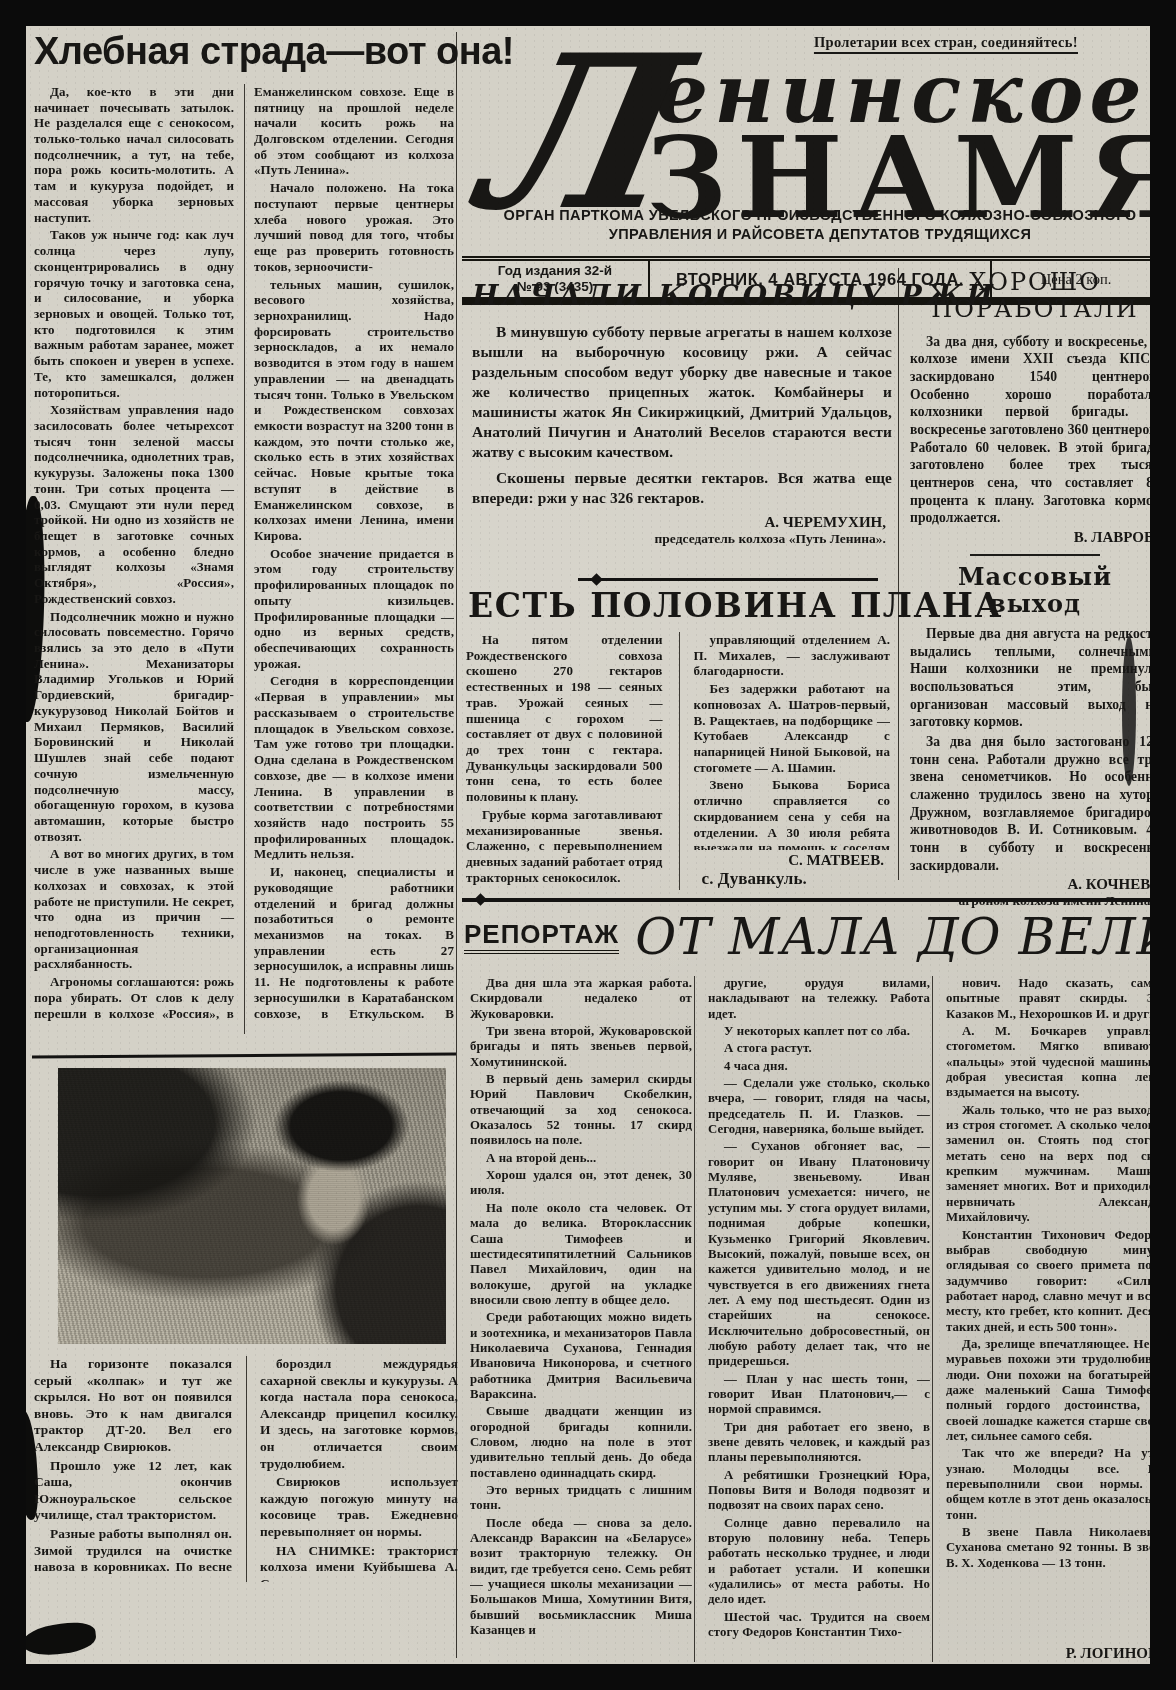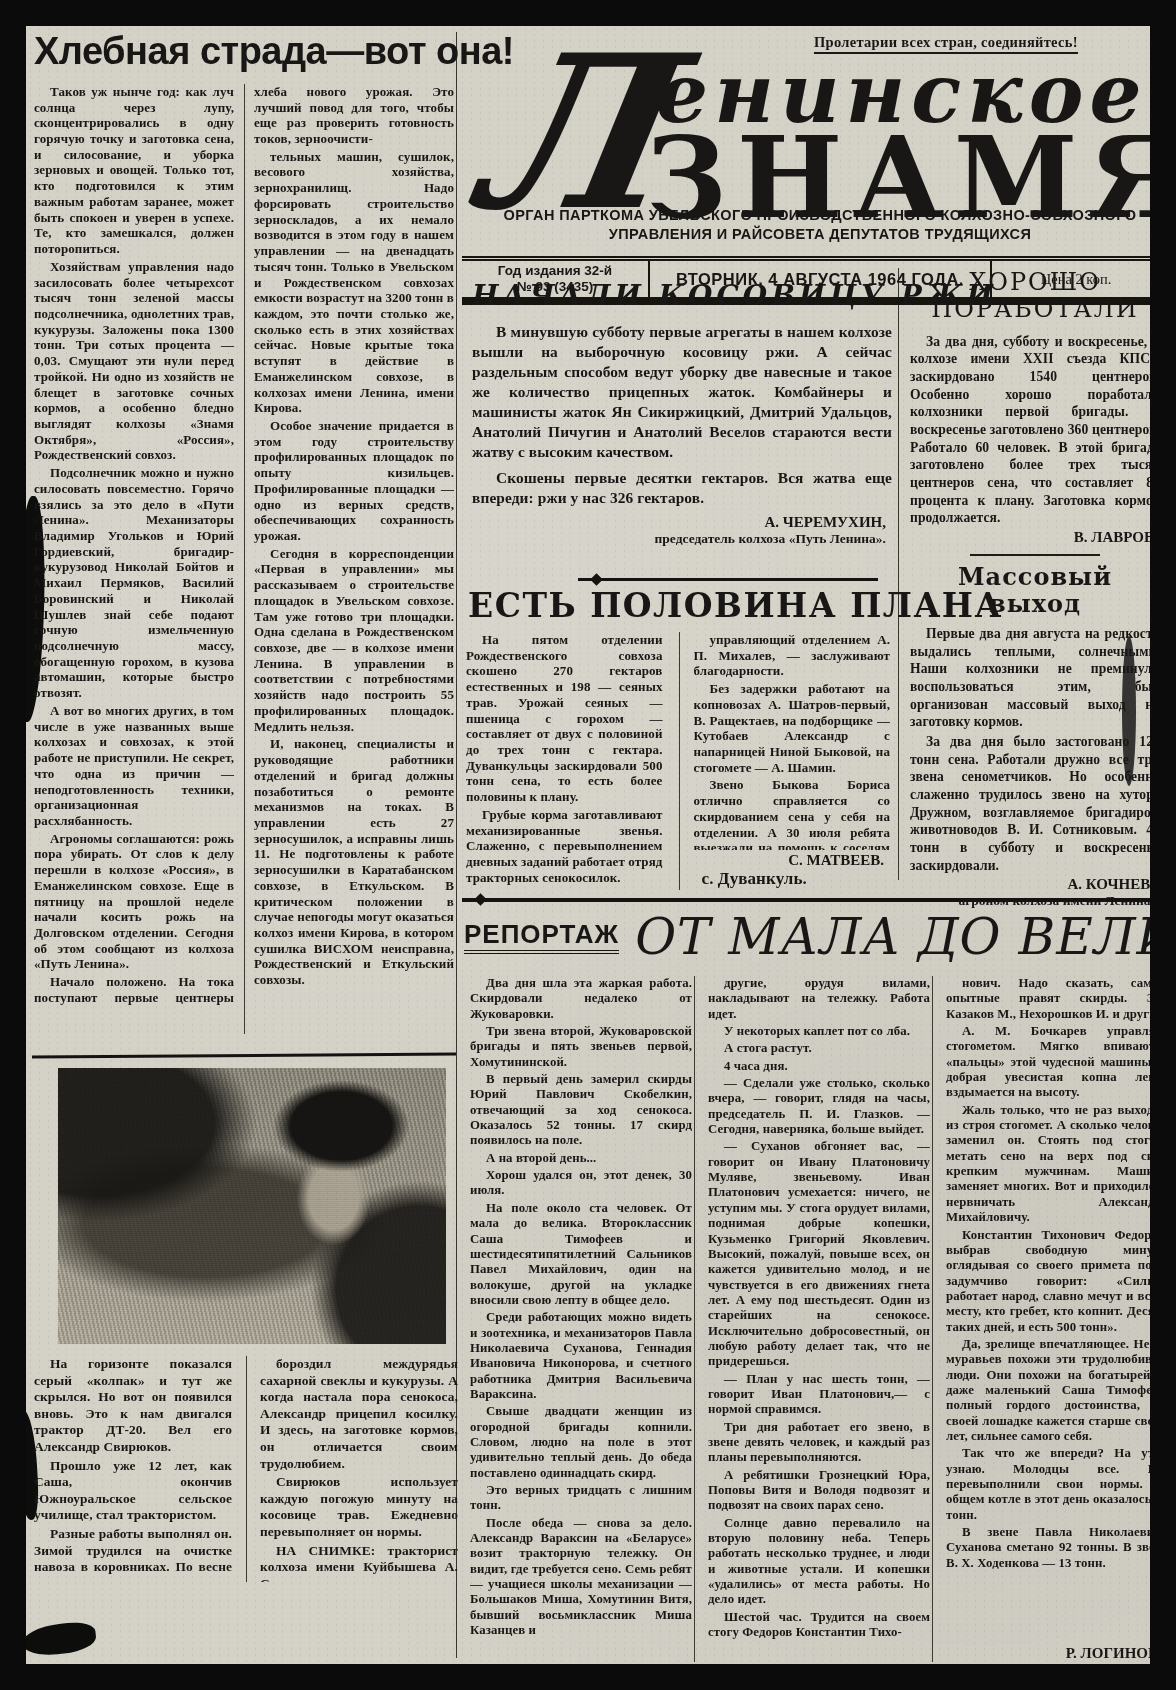--- a/index.html
+++ b/index.html
@@ -177,20 +177,21 @@
       <span>Год издания 32-й</span>
       <span>№ 93 (3435)</span>
     </div>
     <div class="d-cell d2">ВТОРНИК, 4 АВГУСТА 1964 ГОДА.</div>
     <div class="d-cell d3">Цена 2 коп.</div>
   </div>
 
   <div class="lead">
     <h1 class="lead-title">Хлебная страда—вот она!</h1>
     <div class="lead-cols">
+      <p class="body">Да, кое-кто в эти дни начинает почесывать затылок. Не разделался еще с сенокосом, только-только начал силосовать подсолнечник, а тут, на тебе, пора рожь косить-молотить. А там и кукуруза подойдет, и массовая уборка зерновых наступит.</p>
       <p class="body">Таков уж нынче год: как луч солнца через лупу, сконцентрировались в одну горячую точку и заготовка сена, и силосование, и уборка зерновых и овощей. Только тот, кто подготовился к этим важным работам заранее, может быть спокоен и уверен в успехе. Те, кто замешкался, должен поторопиться.</p>
       <p class="body">Хозяйствам управления надо засилосовать более четырехсот тысяч тонн зеленой массы подсолнечника, однолетних трав, кукурузы. Заложены пока 1300 тонн. Три сотых процента — 0,03. Смущают эти нули перед тройкой. Ни одно из хозяйств не блещет в заготовке сочных кормов, а особенно бледно выглядят колхозы «Знамя Октября», «Россия», Рождественский совхоз.</p>
       <p class="body">Подсолнечник можно и нужно силосовать повсеместно. Горячо взялись за это дело в «Пути Ленина». Механизаторы Владимир Угольков и Юрий Гордиевский, бригадир-кукурузовод Николай Бойтов и Михаил Пермяков, Василий Боровинский и Николай Шушлев знай себе подают сочную измельченную подсолнечную массу, обогащенную горохом, в кузова автомашин, которые быстро отвозят.</p>
       <p class="body">А вот во многих других, в том числе в уже названных выше колхозах и совхозах, к этой работе не приступили. Не секрет, что одна из причин — неподготовленность техники, организационная расхлябанность.</p>
       <p class="body">Агрономы соглашаются: рожь пора убирать. От слов к делу перешли в колхозе «Россия», в Еманжелинском совхозе. Еще в пятницу на прошлой неделе начали косить рожь на Долговском отделении. Сегодня об этом сообщают из колхоза «Путь Ленина».</p>
       <p class="body">Начало положено. На тока поступают первые центнеры хлеба нового урожая. Это лучший повод для того, чтобы еще раз проверить готовность токов, зерноочисти-</p>
       <p class="body">тельных машин, сушилок, весового хозяйства, зернохранилищ. Надо форсировать строительство зерноскладов, а их немало возводится в этом году в нашем управлении — на двенадцать тысяч тонн. Только в Увельском и Рождественском совхозах емкости возрастут на 3200 тонн в каждом, это почти столько же, сколько есть в этих хозяйствах сейчас. Новые крытые тока вступят в действие в Еманжелинском совхозе, в колхозах имени Ленина, имени Кирова.</p>
       <p class="body">Особое значение придается в этом году строительству профилированных площадок по опыту кизильцев. Профилированные площадки — одно из верных средств, обеспечивающих сохранность урожая.</p>
       <p class="body">Сегодня в корреспонденции «Первая в управлении» мы рассказываем о строительстве площадок в Увельском совхозе. Там уже готово три площадки. Одна сделана в Рождественском совхозе, две — в колхозе имени Ленина. В управлении в соответствии с потребностями хозяйств надо построить 55 профилированных площадок. Медлить нельзя.</p>
       <p class="body">И, наконец, специалисты и руководящие работники отделений и бригад должны позаботиться о ремонте механизмов на токах. В управлении есть 27 зерносушилок, а исправны лишь 11. Не подготовлены к работе зерносушилки в Каратабанском совхозе, в Еткульском. В критическом положении в случае непогоды могут оказаться колхоз имени Кирова, в котором сушилка ВИСХОМ неисправна, Рождественский и Еткульский совхозы.</p>
@@ -289,21 +290,21 @@
       <div class="paras">
         <p class="body">другие, орудуя вилами, накладывают на тележку. Работа идет.</p>
         <p class="body">У некоторых каплет пот со лба.</p>
         <p class="body">А стога растут.</p>
         <p class="body">4 часа дня.</p>
         <p class="body">— Сделали уже столько, сколько вчера, — говорит, глядя на часы, председатель П. И. Глазков. — Сегодня, наверняка, больше выйдет.</p>
         <p class="body">— Суханов обгоняет вас, — говорит он Ивану Платоновичу Муляве, звеньевому. Иван Платонович усмехается: ничего, не уступим мы. У стога орудует вилами, поднимая добрые копешки, Кузьменко Григорий Яковлевич. Высокий, пожалуй, повыше всех, он кажется удивительно молод, и не чувствуется в его движениях гнета лет. А ему под шестьдесят. Один из старейших на сенокосе. Исключительно добросовестный, он любую работу делает так, что не придерешься.</p>
         <p class="body">— План у нас шесть тонн, — говорит Иван Платонович,— с нормой справимся.</p>
         <p class="body">Три дня работает его звено, в звене девять человек, и каждый раз планы перевыполняются.</p>
         <p class="body">А ребятишки Грознецкий Юра, Поповы Витя и Володя подвозят и подвозят на своих парах сено.</p>
-        <p class="body">Солнце давно перевалило на вторую половину неба. Теперь работать несколько труднее, и люди и животные устали. И копешки «удалились» от места работы. Но дело идет.</p>
+        <p class="body">Солнце давно перевалило на вторую половину неба. Теперь работать несколько труднее, и люди и работает устали. И копешки «удалились» от места работы. Но дело идет.</p>
         <p class="body">Шестой час. Трудится на своем стогу Федоров Константин Тихо-</p>
       </div>
     </div>
     <div class="rep-col">
       <div class="paras">
         <p class="body">нович. Надо сказать, самые опытные правят скирды. Это Казаков М., Нехорошков И. и другие.</p>
         <p class="body">А. М. Бочкарев управляет стогометом. Мягко впиваются «пальцы» этой чудесной машины, и добрая увесистая копна легко вздымается на высоту.</p>
         <p class="body">Жаль только, что не раз выходил из строя стогомет. А сколько человек заменил он. Стоять под стогом, метать сено на верх под силу крепким мужчинам. Машина заменяет многих. Вот и приходилось нервничать Александру Михайловичу.</p>
         <p class="body">Константин Тихонович Федоров, выбрав свободную минуту, оглядывая со своего примета поле, задумчиво говорит: «Сильно работает народ, славно мечут и все к месту, кто гребет, кто копнит. Десять таких дней, и есть 500 тонн».</p>
         <p class="body">Да, зрелище впечатляющее. Не на муравьев похожи эти трудолюбивые люди. Они похожи на богатырей, и даже маленький Саша Тимофеев, полный гордого достоинства, на своей лошадке кажется старше своих лет, сильнее самого себя.</p>

